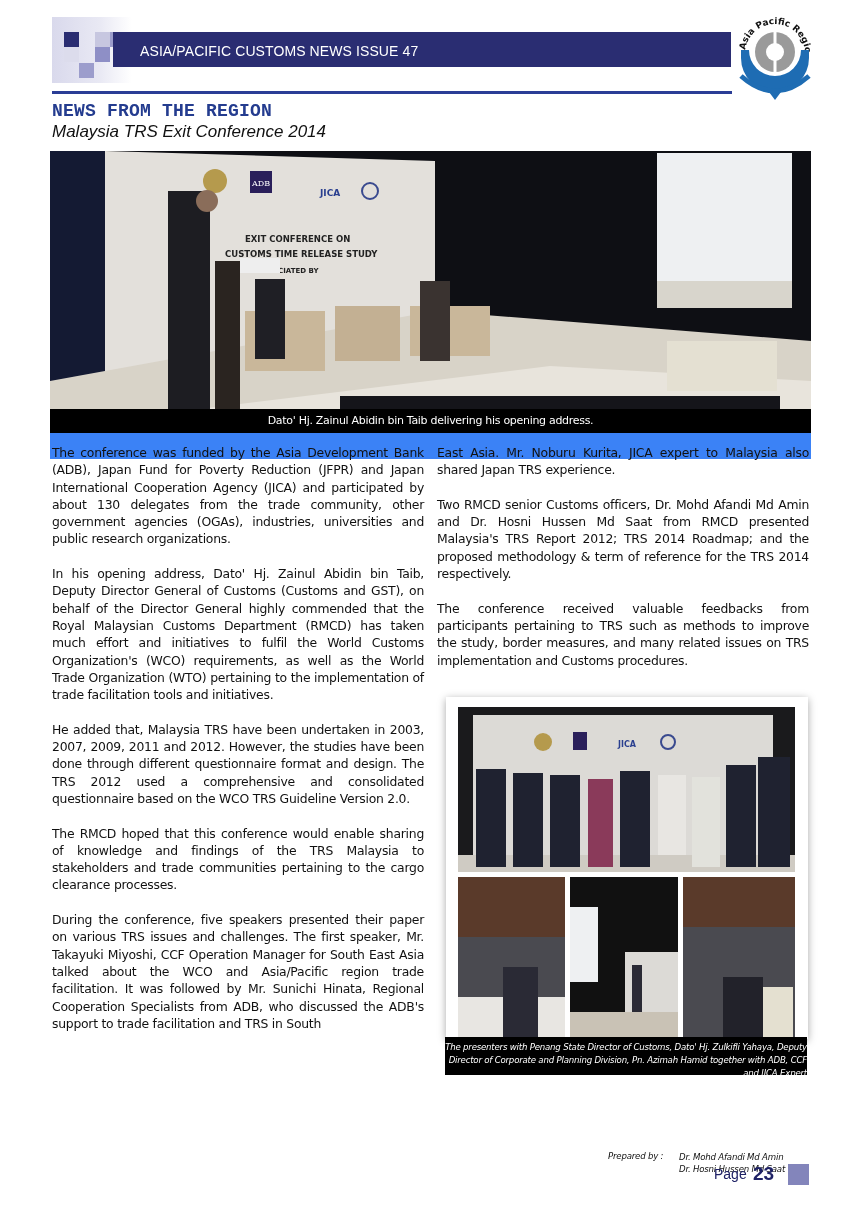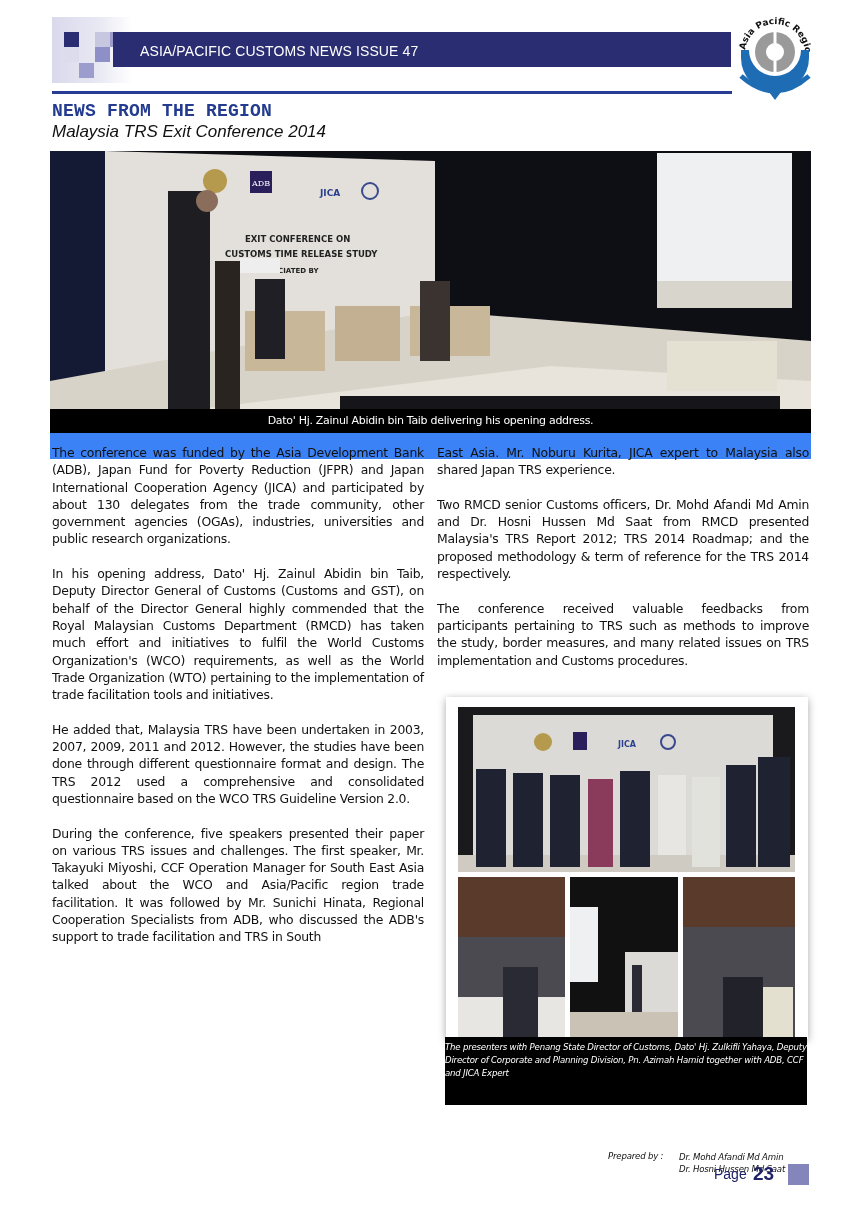--- a/index.html
+++ b/index.html
@@ -36,22 +36,22 @@
     .col-left { left: 52px; }
     .col-right { left: 437px; width: 372px; }
 
     
     .collage-frame { position: absolute; left: 446px; top: 697px; width: 362px; height: 342px; background: #fff;
       box-shadow: 0 2px 8px rgba(0,0,0,0.35); }
     .collage-top { position: absolute; left: 458px; top: 707px; width: 337px; height: 165px; overflow: hidden; background: #222; }
     .collage-bl { position: absolute; left: 458px; top: 877px; width: 107px; height: 160px; overflow: hidden; background: #3a2a22; }
     .collage-bm { position: absolute; left: 570px; top: 877px; width: 108px; height: 160px; overflow: hidden; background: #111; }
     .collage-br { position: absolute; left: 683px; top: 877px; width: 112px; height: 160px; overflow: hidden; background: #3a2a22; }
-    .caption-collage { position: absolute; left: 445px; top: 1037px; width: 362px; height: 68px; background: #000;
-      color: #fff; font-style: italic; font-size: 8.6px; line-height: 13px; text-align: left;
+    .caption-collage { position: absolute; left: 445px; top: 1037px; width: 362px; height: 38px; background: #000;
+      color: #fff; font-style: italic; font-size: 8.6px; line-height: 13px; text-align: right;
       padding-top: 4px; box-sizing: border-box; letter-spacing: -0.2px; }
 
     .prepared { position: absolute; top: 1151px; font-style: italic; font-size: 8.6px; color: #111; letter-spacing: -0.2px; }
     .prepared-label { left: 608px; }
     .prepared-names { left: 679px; line-height: 12px; }
 
     .page-num-wrap { position: absolute; left: 714px; top: 1164px; height: 22px; }
     .page-label { position: absolute; left: 0; top: 2px; font-family: Liberation Sans, sans-serif; font-size: 14px; color: #1f2266; }
     .page-number { position: absolute; left: 39px; top: -1px; font-family: "Liberation Sans", sans-serif;
       font-size: 19px; font-weight: bold; color: #1f2266; }
@@ -125,20 +125,21 @@
 
     <rect x="617" y="190" width="110" height="50" fill="#e4e0d2"></rect>
   </svg>
 </div>
 <div class="caption-main">Dato' Hj. Zainul Abidin bin Taib delivering his opening address.</div>
 
 <div class="col col-left">
   <p>The conference was funded by the Asia Development Bank (ADB), Japan Fund for Poverty Reduction (JFPR) and Japan International Cooperation Agency (JICA) and participated by about 130 delegates from the trade community, other government agencies (OGAs), industries, universities and public research organizations.</p>
   <p>In his opening address, Dato' Hj. Zainul Abidin bin Taib, Deputy Director General of Customs (Customs and GST), on behalf of the Director General highly commended that the Royal Malaysian Customs Department (RMCD) has taken much effort and initiatives to fulfil the World Customs Organization's  (WCO) requirements,  as  well as  the  World Trade Organization (WTO) pertaining to the implementation of trade facilitation tools and initiatives.</p>
   <p>He added that, Malaysia TRS have been undertaken in 2003, 2007, 2009, 2011 and 2012. However, the studies have been done through different questionnaire format and design. The TRS 2012 used a comprehensive and consolidated questionnaire based on the WCO TRS Guideline Version 2.0.</p>
+  <p>The RMCD hoped that this conference would enable sharing of knowledge and findings of the TRS Malaysia to stakeholders and trade communities pertaining to the cargo clearance processes.</p>
   <p>During the conference, five speakers presented their paper on various TRS issues and challenges. The first speaker, Mr. Takayuki Miyoshi, CCF Operation Manager for South East Asia talked about the WCO and Asia/Pacific region trade facilitation. It was followed by Mr. Sunichi Hinata, Regional Cooperation Specialists from ADB, who discussed the ADB's support to trade facilitation and TRS in South</p>
 </div>
 <div class="col col-right">
   <p>East Asia. Mr. Noburu Kurita, JICA expert to Malaysia also shared Japan TRS experience.</p>
   <p>Two RMCD senior Customs officers, Dr. Mohd Afandi Md Amin and Dr. Hosni Hussen Md Saat  from RMCD presented Malaysia's TRS Report 2012; TRS 2014 Roadmap; and the proposed methodology &amp; term of reference for the TRS 2014 respectively.</p>
   <p>The conference received valuable feedbacks from participants pertaining to TRS such as methods to improve the study, border measures, and many related issues on TRS implementation and Customs procedures.</p>
 </div>
 
 <div class="collage-frame"></div>
 <div class="collage-top">

